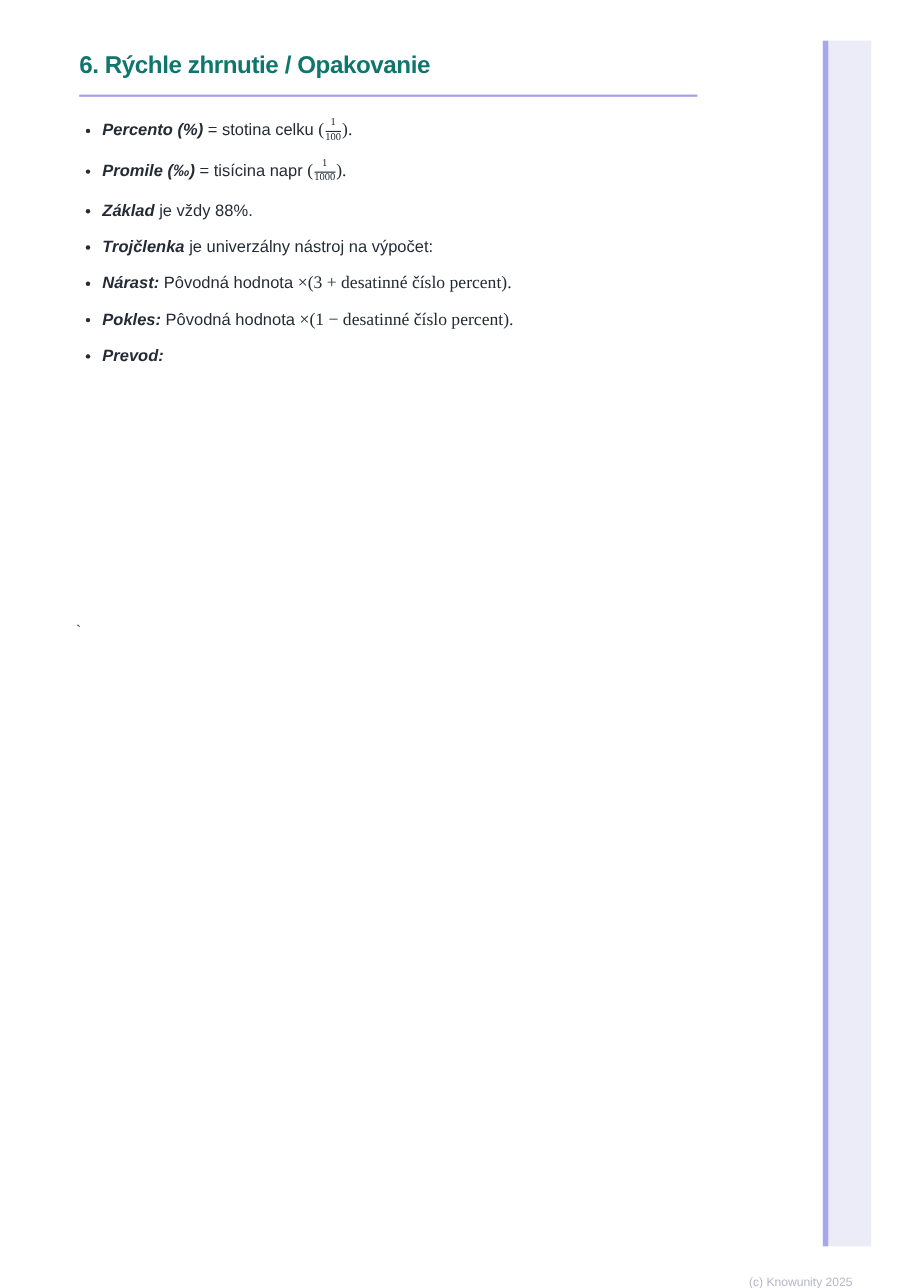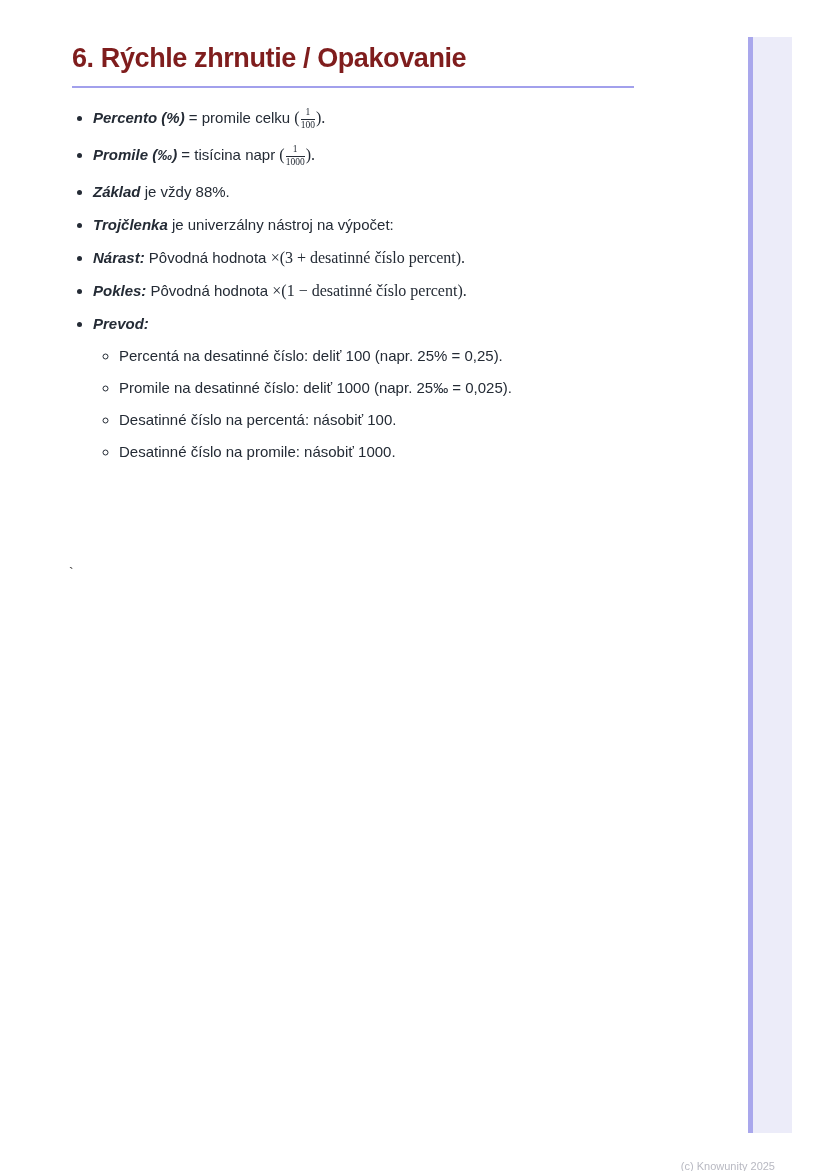--- a/index.html
+++ b/index.html
@@ -16,25 +16,25 @@
     color: #242b35;
   }
   .content {
     position: absolute;
     left: 72px;
     top: 42px;
     width: 565px;
   }
   .title {
     margin: 0 0 11px 0;
-    font-size: 27px;
+    font-size: 22px;
     line-height: 33px;
     font-weight: bold;
     letter-spacing: -0.4px;
-    color: #7f1d1d;
+    color: #0f766e;
   }
   .title-underline {
     width: 562px;
     height: 2px;
     background: #a2a0ec;
     margin-bottom: 20px;
   }
   ul.main-list {
     margin: 0;
     padding: 0 0 0 21px;
@@ -110,40 +110,34 @@
 
 <div class="edge-band"></div>
 <div class="edge-line"></div>
 
 <div class="content">
   <h1 class="title">6. Rýchle zhrnutie / Opakovanie</h1>
   <div class="title-underline"></div>
 
   <ul class="main-list">
 
-    <li><strong>Percento (%)</strong><span> = promile celku </span><span class="math"><span>(</span><span class="frac"><span class="num">1</span><span class="den">100</span></span><span>).</span></span></li>
+    <li><strong>Percento (%)</strong><span> = stotina celku </span><span class="math"><span>(</span><span class="frac"><span class="num">1</span><span class="den">100</span></span><span>).</span></span></li>
 
     <li><strong>Promile (‰)</strong><span> = tisícina napr </span><span class="math"><span>(</span><span class="frac"><span class="num">1</span><span class="den">1000</span></span><span>).</span></span></li>
 
     <li><strong>Základ</strong><span> je vždy 88%.</span></li>
 
     <li><strong>Trojčlenka</strong><span> je univerzálny nástroj na výpočet:</span>
     </li>
 
     <li><strong>Nárast:</strong><span> Pôvodná hodnota </span><span class="math">×(3 + desatinné číslo percent).</span></li>
 
     <li><strong>Pokles:</strong><span> Pôvodná hodnota </span><span class="math">×(1 − desatinné číslo percent).</span></li>
 
     <li><strong>Prevod:</strong>
-      <ul class="sub-list">
-        <li>Percentá na desatinné číslo: deliť 100 (napr. 25% = 0,25).</li>
-        <li>Promile na desatinné číslo: deliť 1000 (napr. 25‰ = 0,025).</li>
-        <li>Desatinné číslo na percentá: násobiť 100.</li>
-        <li>Desatinné číslo na promile: násobiť 1000.</li>
-      </ul>
     </li>
 
   </ul>
 </div>
 
 <div class="stray-mark">`</div>
 
 <div class="footer">(c) Knowunity 2025</div>
 
 </body></html>

